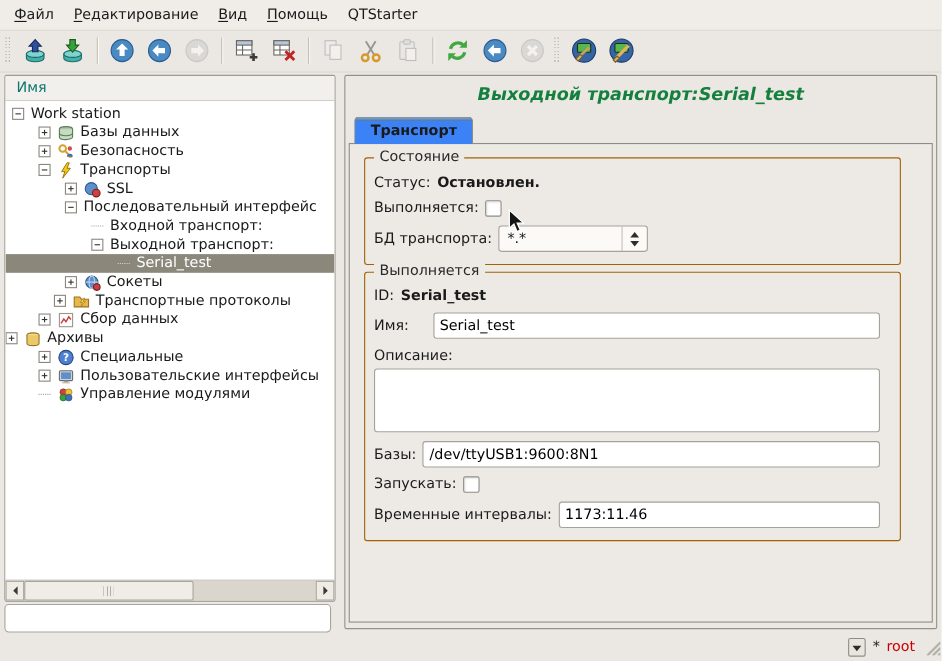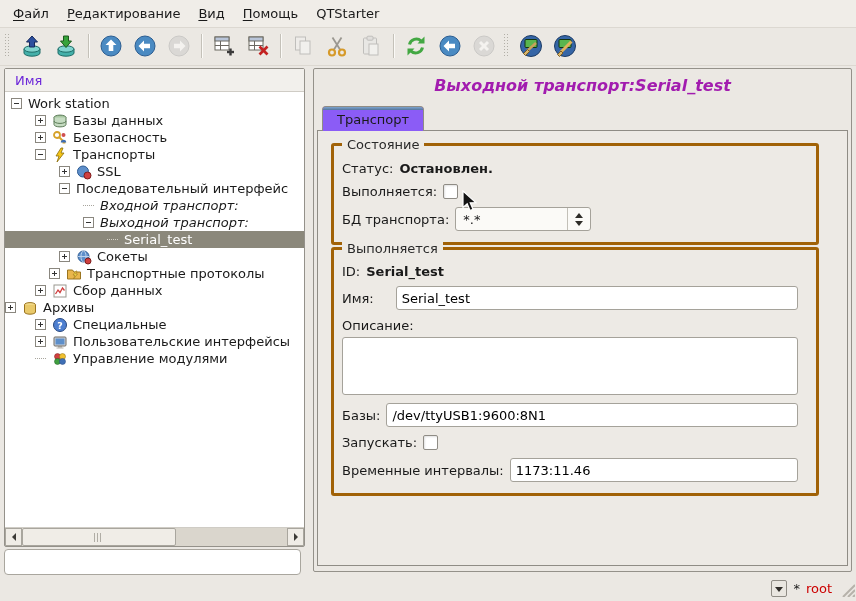--- a/index.html
+++ b/index.html
@@ -20,61 +20,61 @@
     background-size:1px 100%,1px 100%;background-position:1px 0,4px 0;background-repeat:no-repeat;}
   .tbtn{width:34px;height:32px;display:flex;align-items:center;justify-content:center;
     background:transparent;border:none;border-radius:3px;padding:0;flex:none;}
   .tbtn.disabled{opacity:.45;filter:grayscale(1);}
   .ticon{display:flex;width:26px;height:26px;align-items:center;justify-content:center;}
   .tsep{width:1px;height:24px;background:#c4c1b9;box-shadow:1px 0 0 #fbfaf7;margin:0 5px;flex:none;}
   
   .left-panel{position:absolute;left:4px;top:68px;width:299px;height:477px;
     border:1px solid #94918a;background:#fff;display:flex;flex-direction:column;border-radius:2px;}
   .tree-header{height:22px;flex:none;background:#f2f0ec;border-bottom:1px solid #cfccc5;
-    display:flex;align-items:center;padding-left:10px;color:#6d28d9;}
+    display:flex;align-items:center;padding-left:10px;color:#0f766e;}
   .tree-view{flex:1;overflow:hidden;background:#fff;padding-top:3px;}
   .tree-row{height:17px;display:flex;align-items:center;white-space:nowrap;cursor:default;}
   .tree-row.selected{background:#8b887b;color:#fff;}
   .expander{width:9px;height:9px;flex:none;border:1px solid #8a877f;background:#fff;
     position:relative;margin-right:6px;}
   .expander::before{content:"";position:absolute;left:2px;right:2px;top:4px;height:1px;background:#333;}
   .expander.plus::after{content:"";position:absolute;top:2px;bottom:2px;left:4px;width:1px;background:#333;}
   .stub{width:11px;height:1px;flex:none;border-top:1px dotted #a8a59d;margin-right:6px;}
   .tree-row.selected .stub{border-top-color:#d5d2c8;}
   .tree-icon{width:16px;height:16px;flex:none;margin-right:5px;display:flex;align-items:center;justify-content:center;}
-  .tree-label.italic{font-style:italic;}
+  .tree-label.italic{}
   
   .hscroll{height:18px;flex:none;border-top:1px solid #cfccc5;display:flex;background:#dad6cd;}
   .sbtn{width:17px;height:100%;flex:none;background:#efece6;border:1px solid #a9a69e;
     display:flex;align-items:center;justify-content:center;box-sizing:border-box;}
   .arr-l{width:0;height:0;border:4px solid transparent;border-right-color:#3c3a36;border-left:none;}
   .arr-r{width:0;height:0;border:4px solid transparent;border-left-color:#3c3a36;border-right:none;}
   .strack{flex:1;position:relative;}
   .sthumb{position:absolute;left:0;top:0;bottom:0;width:58%;background:#f0ede7;
     border:1px solid #a9a69e;border-radius:2px;box-sizing:border-box;
     display:flex;align-items:center;justify-content:center;}
   .sgrip{width:9px;height:9px;
     background:repeating-linear-gradient(to right,#b0ada5 0 1px,transparent 1px 3px);}
   
   .search-input{position:absolute;left:4px;top:549px;width:297px;height:26px;box-sizing:border-box;
     border:1px solid #a9a69e;border-radius:4px;background:#fff;padding:0 6px;
     font:13px "DejaVu Sans","Liberation Sans",sans-serif;}
   
   .right-panel{position:absolute;left:313px;top:68px;width:539px;height:504px;box-sizing:border-box;
     border:1px solid #94918a;background:#ebe8e3;border-radius:2px;}
   .panel-title{position:absolute;left:0;right:0;top:7px;text-align:center;
-    font-weight:bold;font-style:italic;font-size:16px;color:#a21caf;}
+    font-weight:bold;font-style:italic;font-size:16px;color:#15803d;}
   .tab{position:absolute;left:8px;top:37px;height:25px;box-sizing:border-box;
-    padding:5px 14px 0 14px;background:#8b5cf6;border:1px solid #8f8c85;border-bottom:none;
-    border-radius:4px 4px 0 0;z-index:2;}
+    padding:5px 14px 0 14px;background:#3b82f6;border:1px solid #8f8c85;border-bottom:none;
+    border-radius:4px 4px 0 0;z-index:2;font-weight:bold;}
   .tab::before{content:"";position:absolute;top:0;left:0;right:0;height:3px;
     background:linear-gradient(#7ca4ce,#54759c);border-radius:3px 3px 0 0;}
   .tab-pane{position:absolute;left:3px;right:3px;top:61px;bottom:5px;
     border:1px solid #8f8c85;background:#edeae5;}
-  .groupbox{position:absolute;left:13px;right:28px;border:3px solid #a16207;border-radius:3px;}
+  .groupbox{position:absolute;left:13px;right:28px;border:1px solid #a16207;border-radius:3px;}
   .gb-state{top:12px;height:96px;}
   .gb-config{top:116px;height:243px;}
   .legend{position:absolute;top:-9px;left:8px;background:#edeae5;padding:0 5px;color:#2a2a2a;}
   .gb-content{padding:14px 10px 6px 8px;display:flex;flex-direction:column;}
   .row{display:flex;align-items:center;}
   .bold{font-weight:bold;}
   .checkbox{width:13px;height:13px;flex:none;background:#fff;border:1px solid #8f8c85;border-radius:2px;
     box-shadow:inset 1px 1px 2px rgba(0,0,0,.12);}
   .combo{width:136px;height:24px;box-sizing:border-box;background:#fbfaf7;border:1px solid #a5a29a;
     border-radius:3px;display:flex;align-items:center;}

